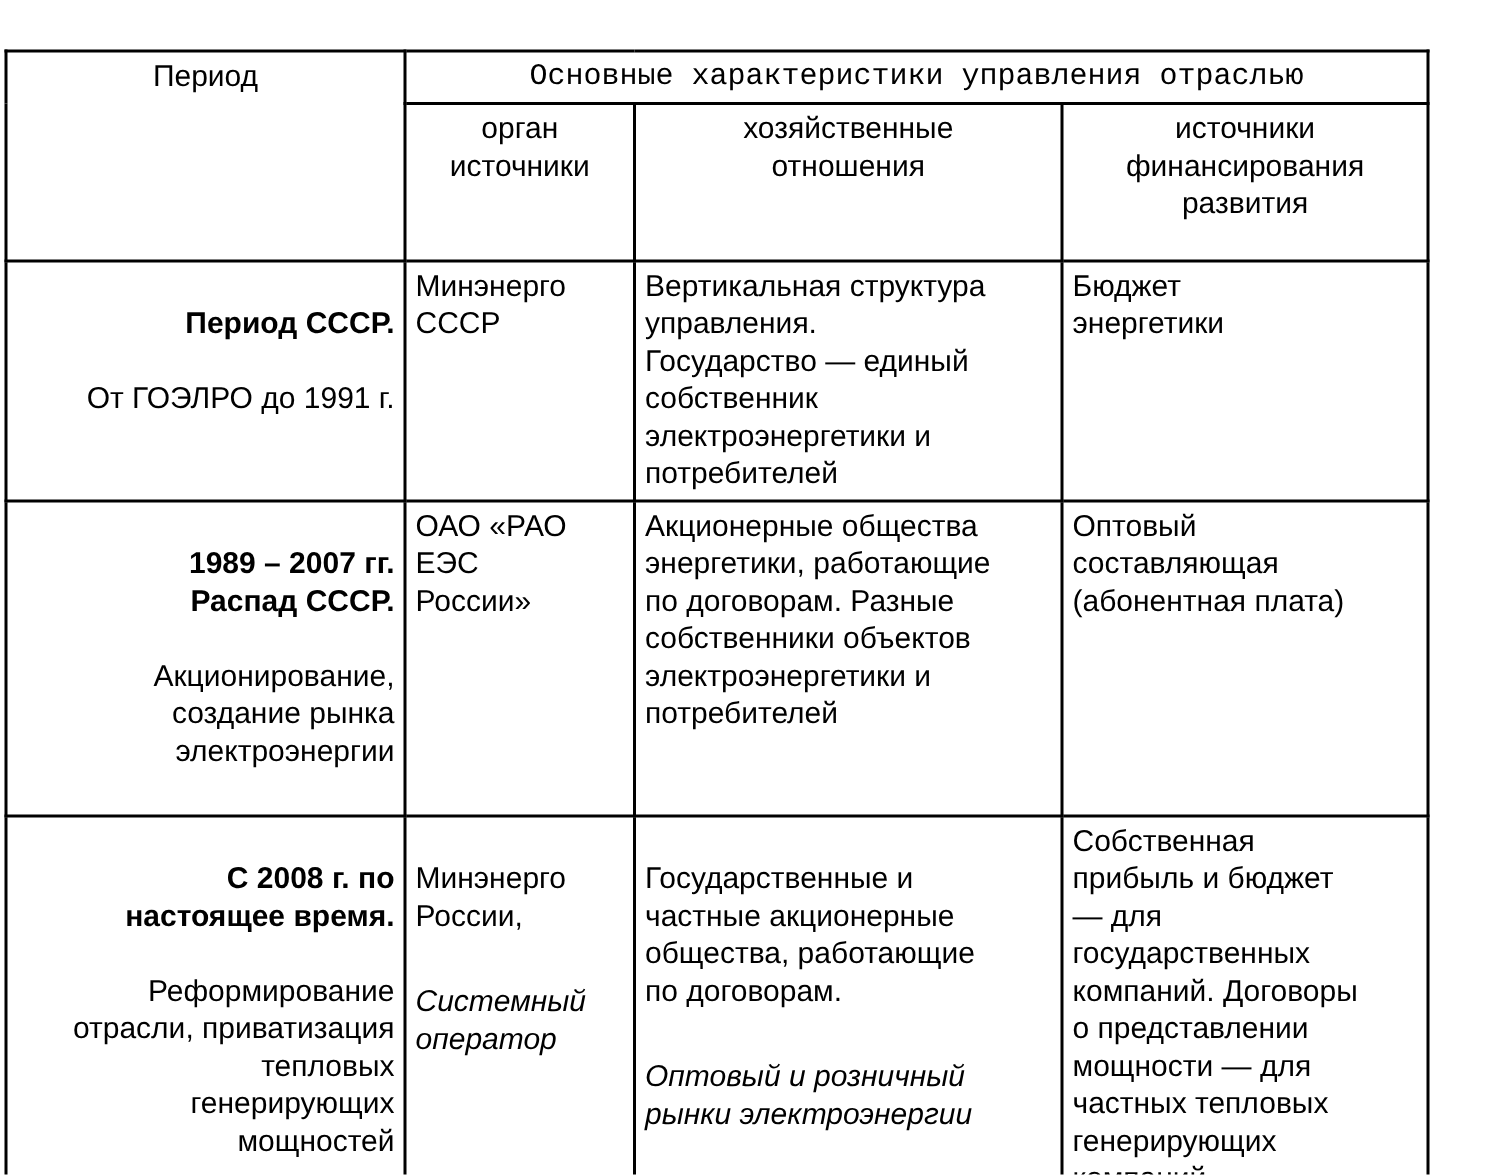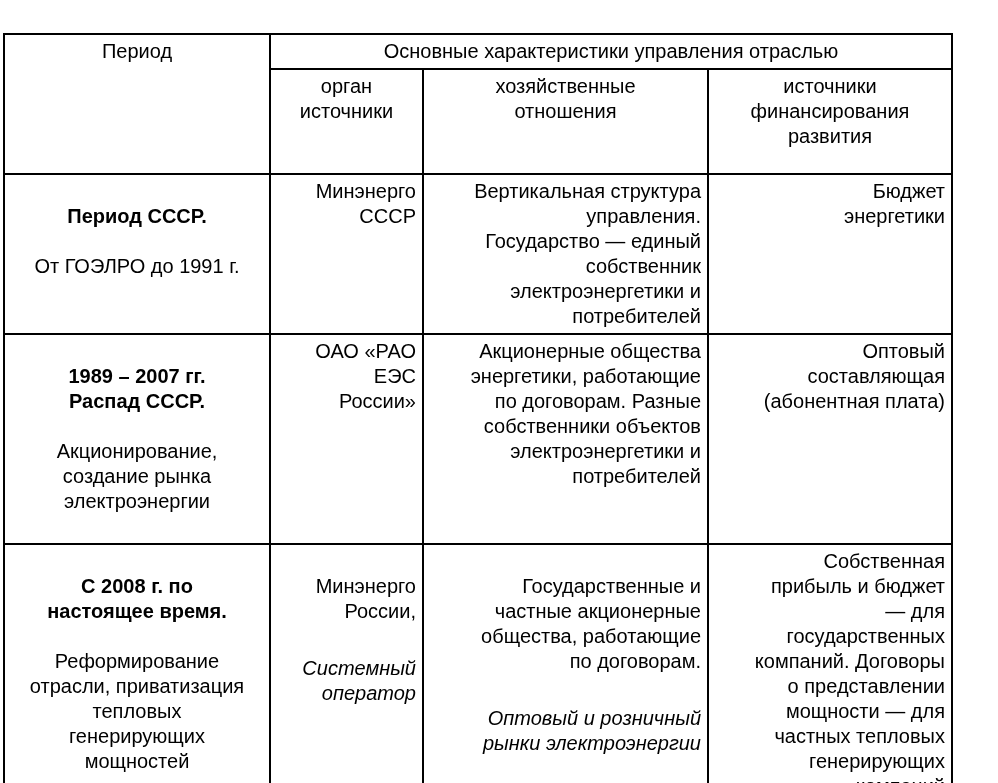--- a/index.html
+++ b/index.html
@@ -42,34 +42,35 @@
     text-align: center;
     vertical-align: middle;
     font-size: 21px;
   }
   td.c-group-h {
     text-align: center;
     vertical-align: middle;
     padding: 2px 4px;
     font-size: 21px;
     line-height: 1.2;
+    font-family: Liberation Mono, monospace;
   }
   td.c-sub {
     text-align: center;
     padding-top: 9px;
     font-size: 21px;
     line-height: 1.4;
   }
   
   td.c-left {
-    text-align: center;
+    text-align: right;
     padding: 5px 8px 4px 8px;
   }
   td.c-center {
-    text-align: right;
+    text-align: left;
   }
   td.v-mid {
     vertical-align: middle;
   }
   .b {
     font-weight: bold;
   }
   .para2 {
     margin-top: 7px;
     font-style: italic;

